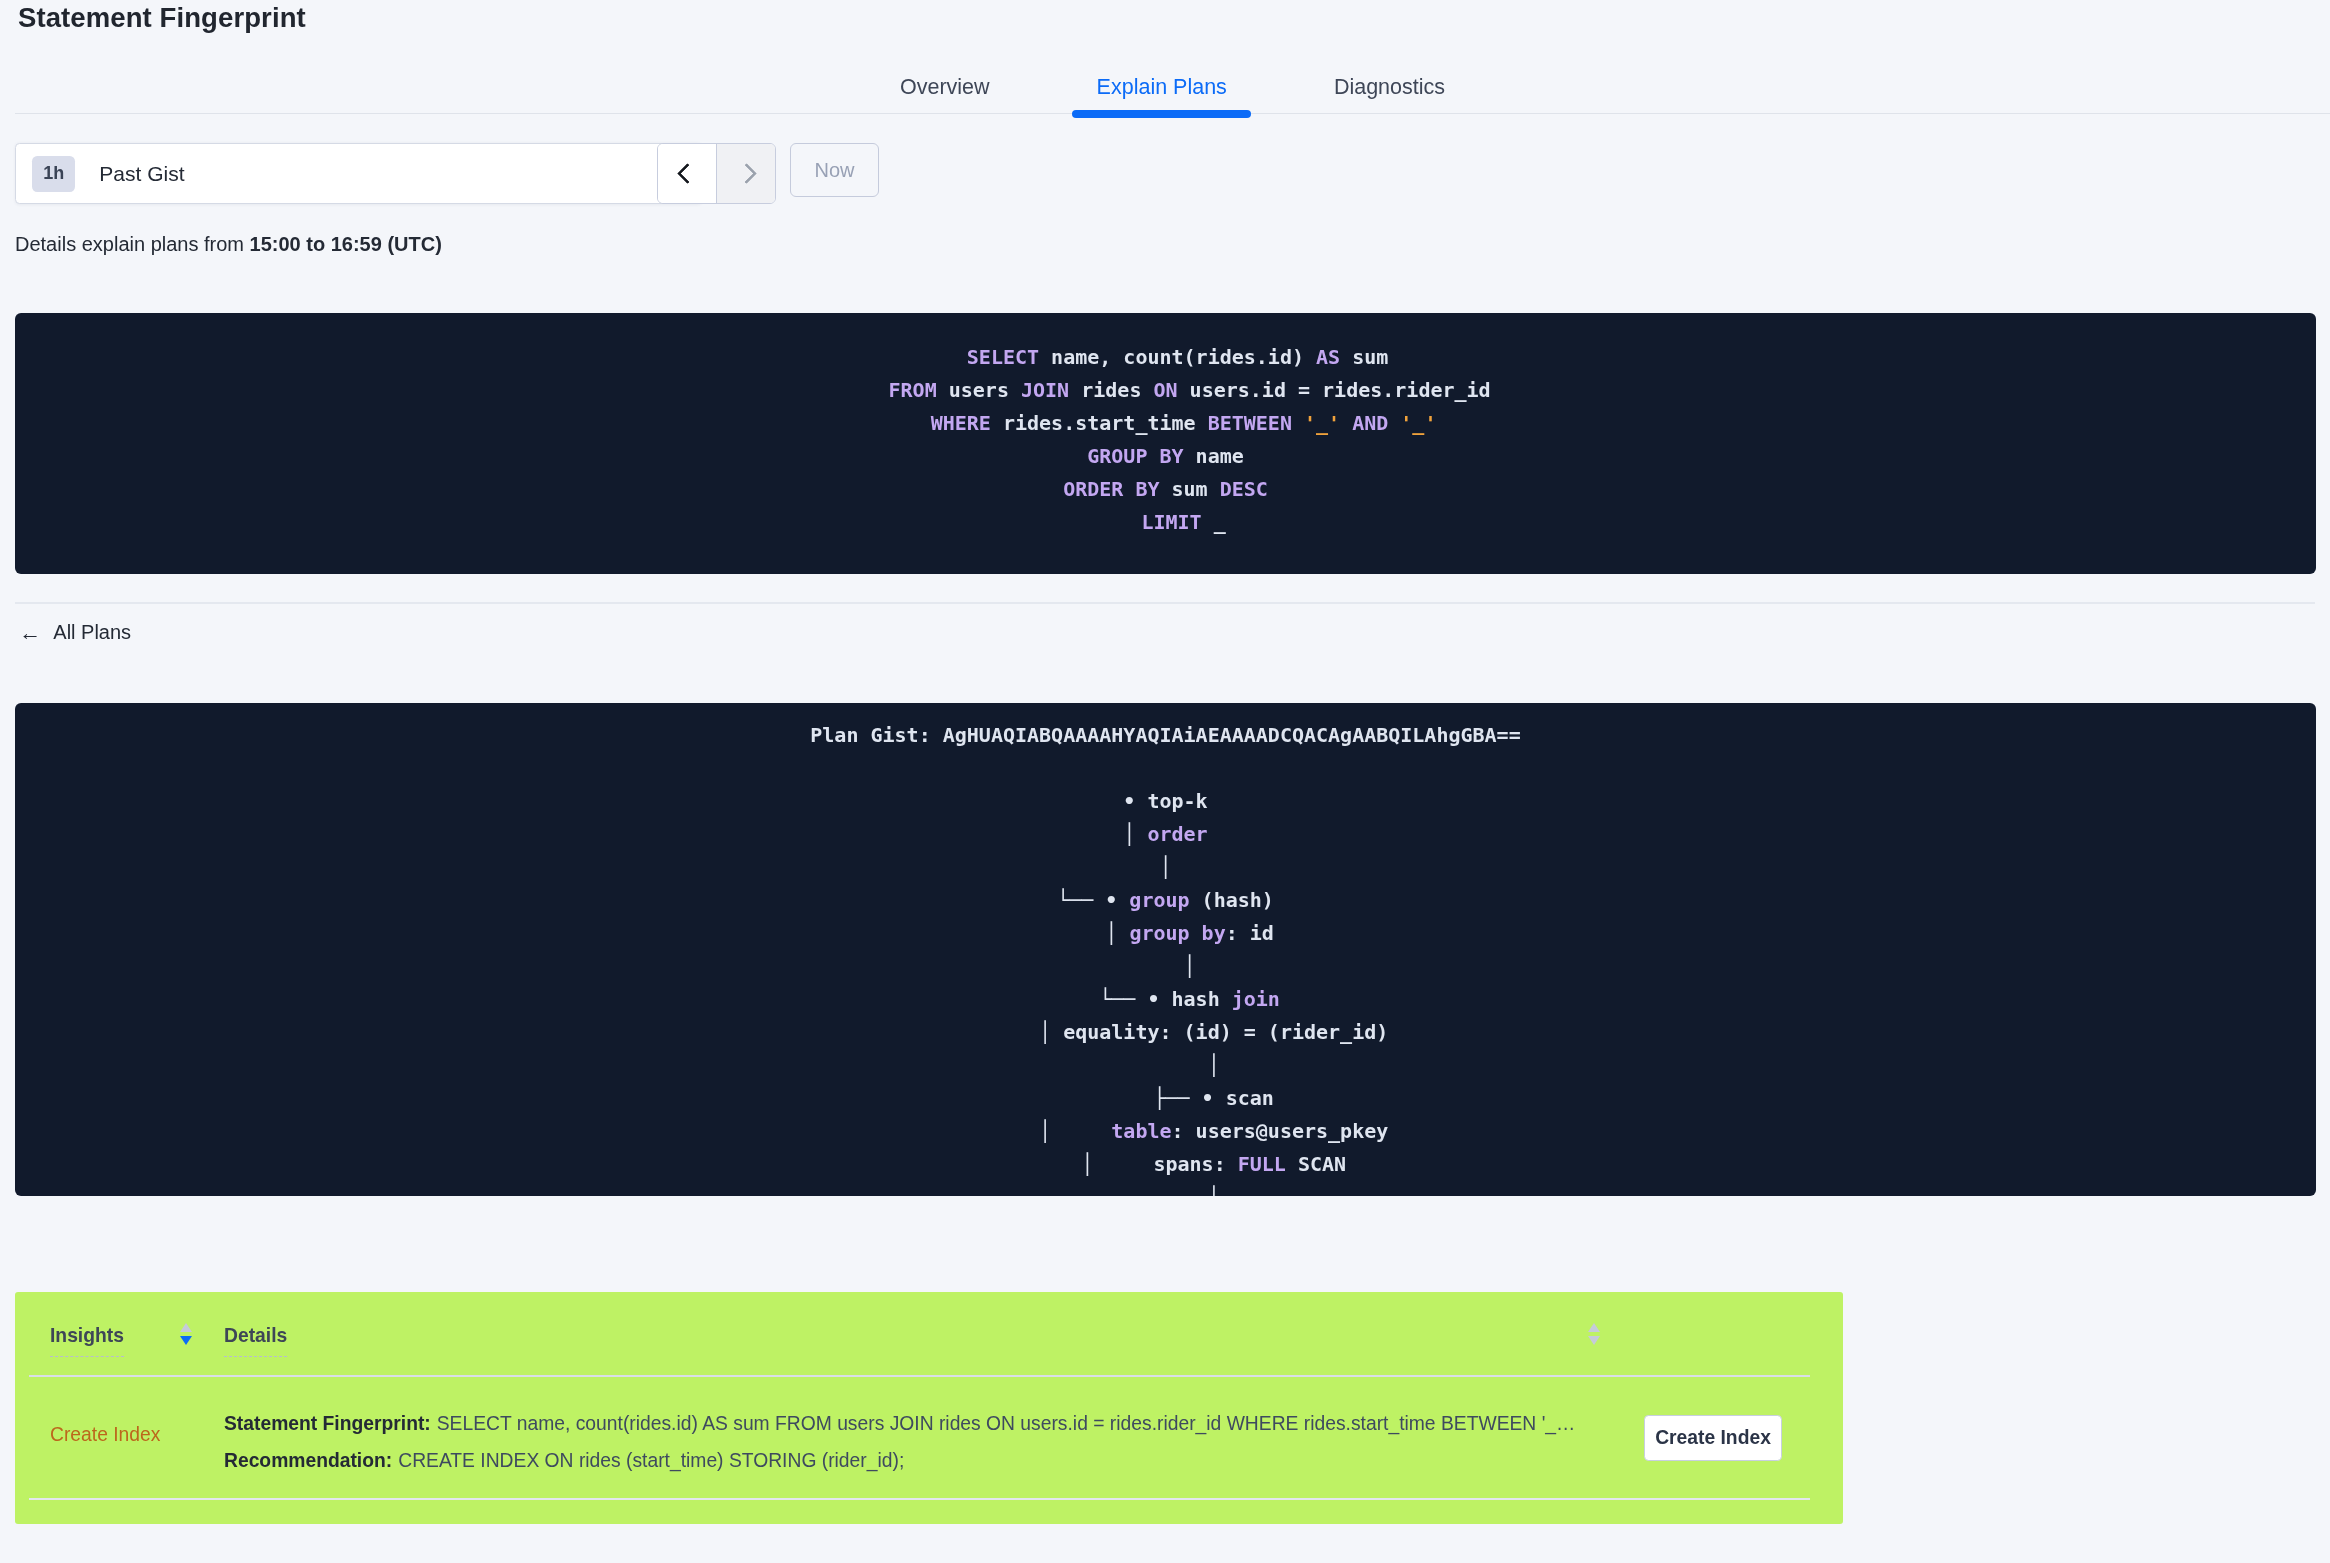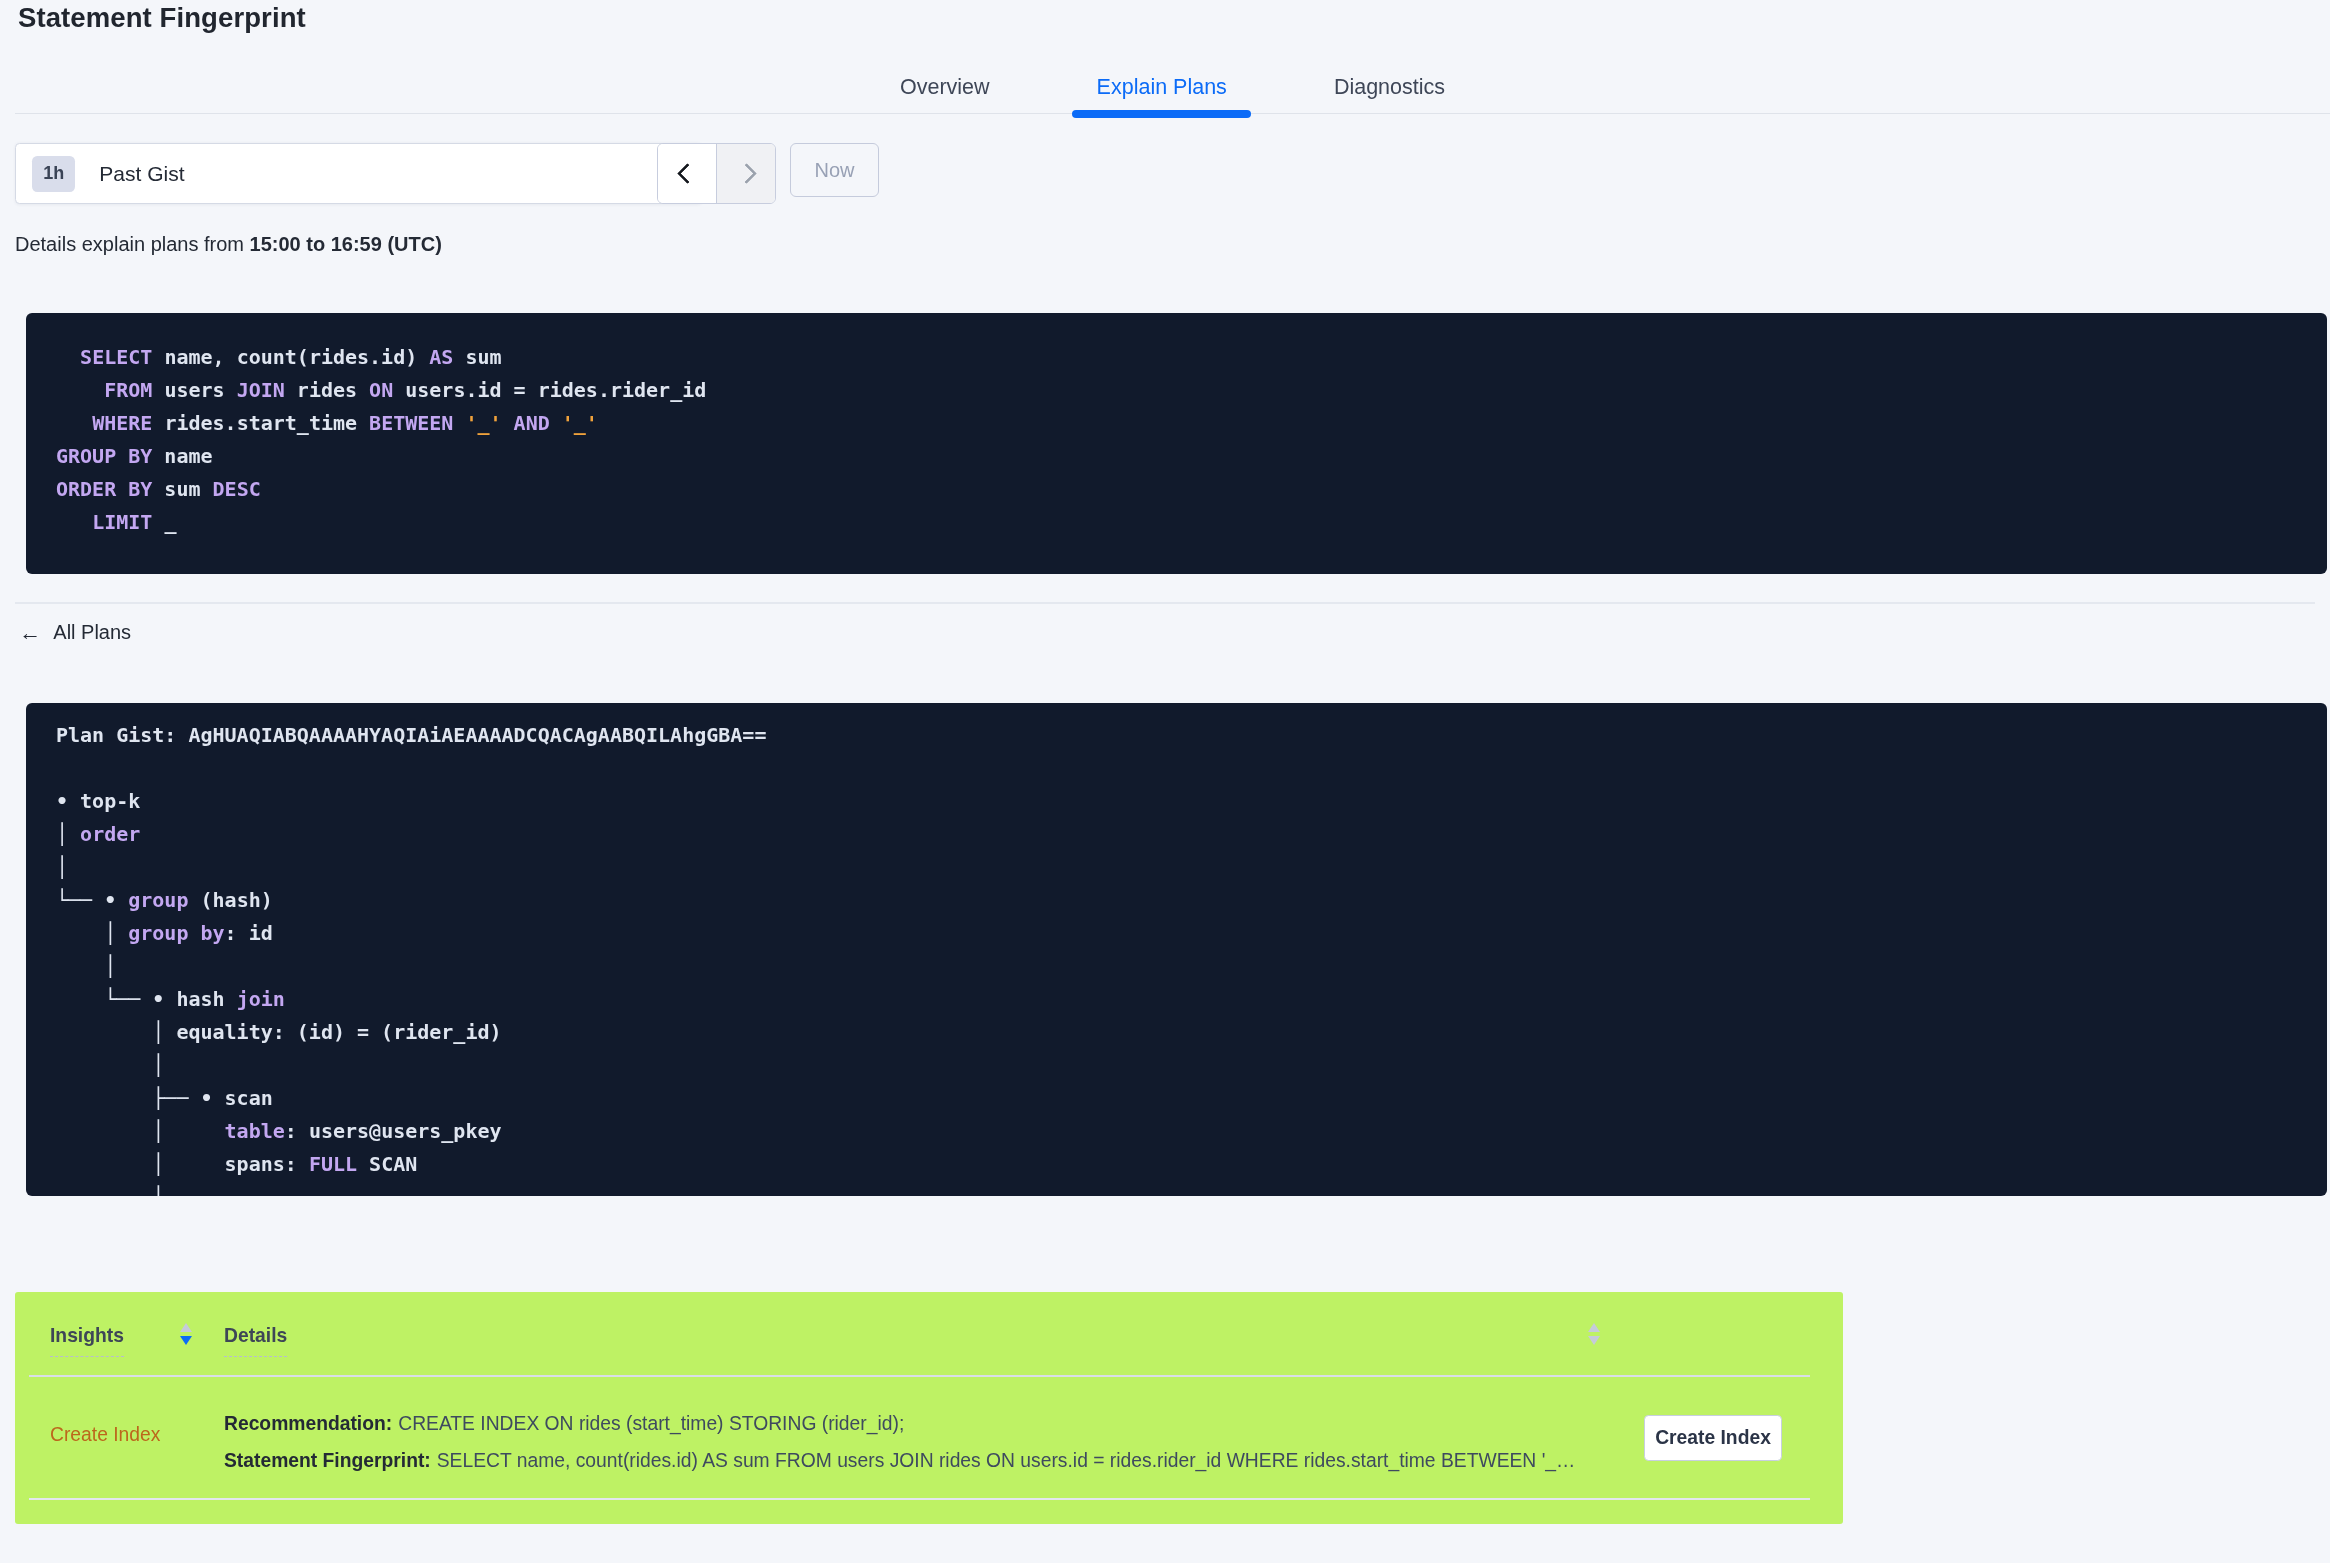--- a/index.html
+++ b/index.html
@@ -71,25 +71,25 @@
     border:0.7px solid #c5cbdc;border-radius:6px;box-sizing:border-box;
     background:transparent;font-size:20px;color:#98a1b5;
     display:flex;align-items:center;justify-content:center;cursor:pointer;
     font-family:"Liberation Sans", sans-serif;
   }
   
   .showing{position:absolute;left:15px;top:233px;font-size:20px;color:#242a35;}
   .showing b{font-weight:700;}
   
   .codeblock{
-    position:absolute;left:26px;width:2301px;box-sizing:border-box;
+    position:absolute;left:15px;width:2301px;box-sizing:border-box;
     background:#111a2c;border-radius:6px;overflow:hidden;
     padding:28px 30px 0 30px;
     font-family:"DejaVu Sans Mono", monospace;font-weight:700;
-    font-size:20px;line-height:33px;color:#dfe5f0;
+    font-size:20px;line-height:33px;color:#dfe5f0;text-align:center;
   }
   .sql-block{top:293px;height:261px;}
   .plan-block{top:683px;height:493px;padding-top:16px;}
   .code-line{white-space:pre;min-height:33px;}
   .tok-kw{color:#c3a7f1;}
   .tok-lit{color:#f0a23c;}
   .tok-plain{color:#dfe5f0;}
   
   .section-divider{position:absolute;left:15px;right:15px;top:602px;height:1.5px;background:#e4e8ef;}
   .all-plans{
@@ -189,24 +189,24 @@
     <span class="sort sort-details">
       <span class="tri tri-up"></span>
       <span class="tri tri-down"></span>
     </span>
     <div class="header-divider"></div>
 
     <div>
       <span class="insight-link">Create Index</span>
       <div class="details-cell">
         <div class="d-line">
-          <span class="d-label">Recommendation:</span><span>CREATE INDEX ON rides (start_time) STORING (rider_id);</span>
+          <span class="d-label">Statement Fingerprint:</span><span>SELECT name, count(rides.id) AS sum FROM users JOIN rides ON users.id = rides.rider_id WHERE rides.start_time BETWEEN '_…</span>
         </div>
         <div class="d-line">
-          <span class="d-label">Statement Fingerprint:</span><span>SELECT name, count(rides.id) AS sum FROM users JOIN rides ON users.id = rides.rider_id WHERE rides.start_time BETWEEN '_…</span>
+          <span class="d-label">Recommendation:</span><span>CREATE INDEX ON rides (start_time) STORING (rider_id);</span>
         </div>
       </div>
       <div class="btn-create">Create Index</div>
     </div>
     <div class="row-divider"></div>
   </div>
 
 </div>
 
 

